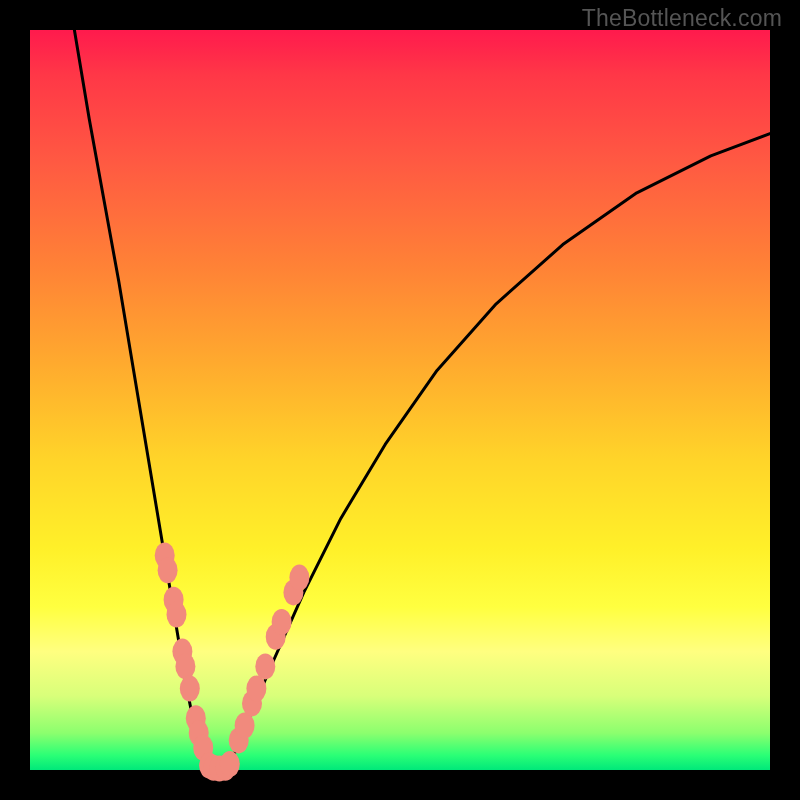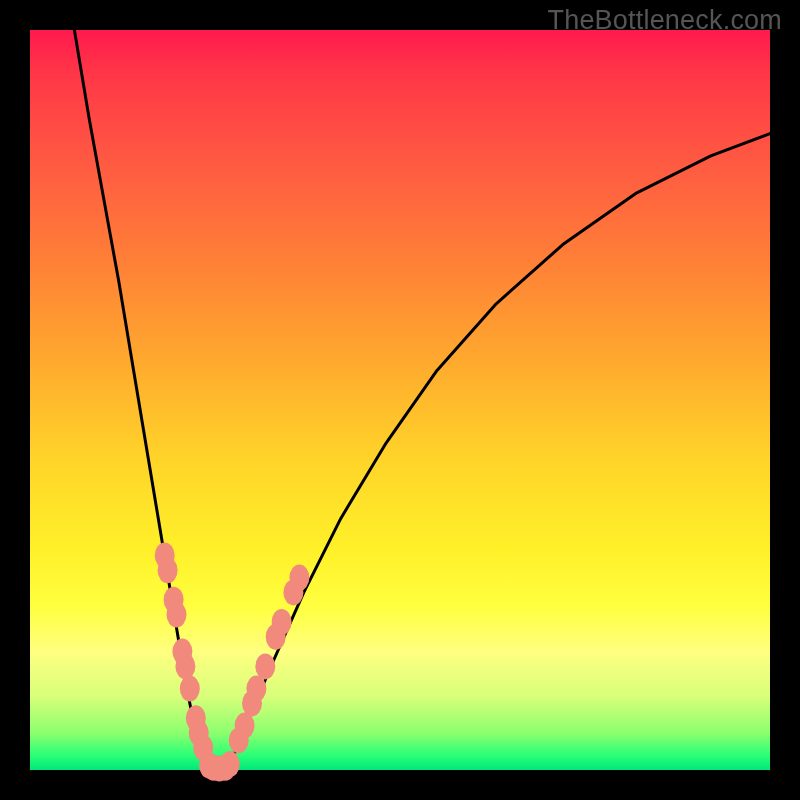--- a/index.html
+++ b/index.html
@@ -31,21 +31,21 @@
       #8cff6e 95%,
       #2bff76 98%,
       #00e87a 100%
     );
   }
   .watermark {
     position: absolute;
     top: 5px;
     right: 18px;
     color: #555555;
-    font-size: 27px;
+    font-size: 23px;
     font-weight: 400;
     letter-spacing: 0.2px;
     user-select: none;
   }
   svg.overlay {
     position: absolute;
     left: 0;
     top: 0;
     width: 800px;
     height: 800px;

